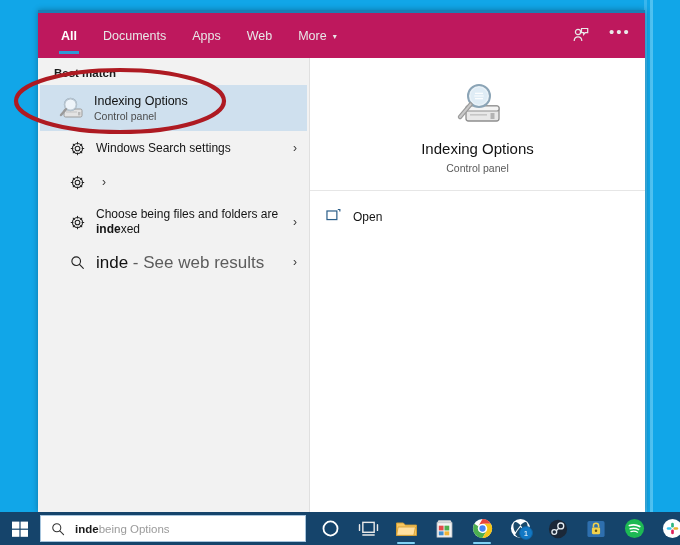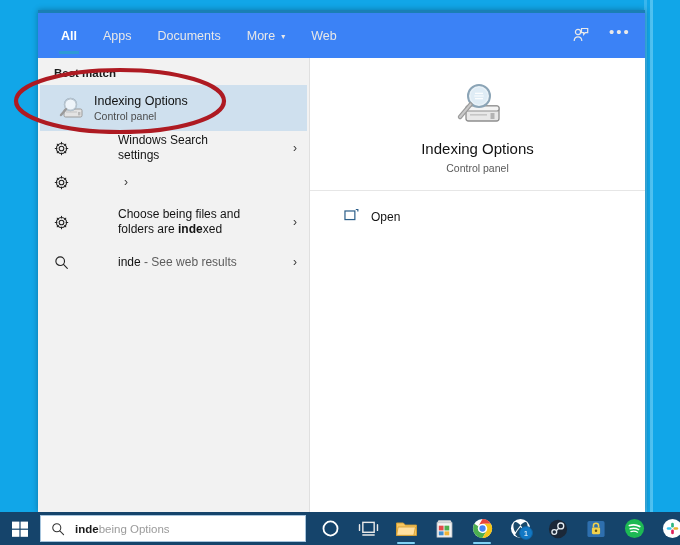--- a/index.html
+++ b/index.html
@@ -15,21 +15,21 @@
   .desktop{position:absolute;left:0;top:0;width:680px;height:512px;background:#11a6e8;}
   .desktop-stripes{position:absolute;right:24px;top:0;width:12px;height:512px;
     background:linear-gradient(to right,#3fb9ef 0 3px,#11a6e8 3px 6px,#59c6f2 6px 9px,#11a6e8 9px 12px);
     opacity:.85;}
 
   
   .panel{position:absolute;left:38px;top:10px;width:607px;height:502px;background:#ffffff;
     box-shadow:0 0 6px rgba(0,0,0,.30);}
   .panel-top{position:absolute;left:0;top:0;width:607px;height:3px;background:#1a7fb5;}
 
-  .tabbar{position:absolute;left:0;top:3px;width:607px;height:45px;background:#3b82f6;}
+  .tabbar{position:absolute;left:0;top:3px;width:607px;height:45px;background:#be185d;}
   .tabs{position:absolute;left:10px;top:0;height:45px;display:flex;align-items:center;}
   .tab{position:relative;height:45px;display:flex;align-items:center;padding:0 13px;
     color:#e8e8e8;font-size:12.5px;cursor:default;}
   .tab.sel{color:#ffffff;font-weight:bold;}
   .tab.sel:after{content:"";position:absolute;left:11px;right:11px;bottom:4px;height:3px;background:#2e9ad6;}
   .tab .caret{margin-left:6px;font-size:8px;line-height:1;transform:translateY(1px);}
   .tabbar-right{position:absolute;right:10px;top:0;height:45px;display:flex;align-items:center;gap:10px;}
   .tb-btn{width:30px;height:30px;display:flex;align-items:center;justify-content:center;
     color:#e9e9e9;cursor:default;}
   .dots{letter-spacing:2px;font-size:15px;line-height:1;transform:translateY(-4px);}
@@ -42,36 +42,36 @@
 
   .group-head{font-size:11.5px;font-weight:bold;color:#1b1b1b;padding:9px 0 6px 16px;}
 
   .bm-row{position:relative;height:46px;margin:0 2px 0 2px;background:#cfe0ee;
     display:flex;align-items:center;padding-left:14px;cursor:default;}
   .bm-icon{width:34px;height:34px;display:flex;align-items:center;justify-content:center;flex:0 0 34px;}
   .bm-text{margin-left:6px;display:flex;flex-direction:column;justify-content:center;}
   .bm-title{font-size:12.5px;color:#101010;line-height:15px;}
   .bm-sub{font-size:10.5px;color:#4c4c4c;line-height:14px;}
 
-  .s-row{height:34px;display:flex;align-items:center;padding-left:16px;padding-right:12px;cursor:default;gap:38px;}
+  .s-row{height:34px;display:flex;align-items:center;padding-left:32px;padding-right:12px;cursor:default;}
   .s-row.tall{height:46px;align-items:center;}
   .s-ico{width:22px;flex:0 0 22px;display:flex;align-items:center;justify-content:flex-start;color:#222;}
   .s-label{flex:1;font-size:12px;color:#141414;line-height:15px;padding-left:4px;}
   .s-label b{font-weight:bold;}
   .chev{flex:0 0 14px;color:#3a3a3a;font-size:12px;text-align:right;}
 
-  .web-q{font-size:12px;color:#111;}
+  .web-q{font-size:17px;color:#111;}
   .web-q .sfx{color:#5c5c5c;}
 
   
   .pv-icon{position:absolute;left:0;right:0;top:18px;display:flex;justify-content:center;}
   .pv-title{position:absolute;left:0;right:0;top:82px;text-align:center;font-size:15px;color:#121212;}
   .pv-sub{position:absolute;left:0;right:0;top:104px;text-align:center;font-size:10.5px;color:#5a5a5a;}
   .pv-sep{position:absolute;left:0;right:0;top:132px;height:1px;background:#e6e6e6;}
-  .pv-open{position:absolute;left:34px;top:146px;height:26px;display:flex;align-items:center;gap:12px;cursor:default;}
+  .pv-open{position:absolute;left:16px;top:146px;height:26px;display:flex;align-items:center;gap:12px;cursor:default;}
   .pv-open .lbl{font-size:12px;color:#141414;}
 
   
   .annot{position:absolute;left:12px;top:66px;width:216px;height:70px;pointer-events:none;}
 
   
   .taskbar{position:absolute;left:0;top:512px;width:680px;height:33px;background:#15446b;}
   .start{position:absolute;left:0;top:0;width:40px;height:33px;display:flex;align-items:center;justify-content:center;cursor:default;}
   .tb-search{position:absolute;left:40px;top:3px;width:266px;height:27px;background:#ffffff;
     border:1px solid #a7c5dd;display:flex;align-items:center;padding-left:10px;box-sizing:border-box;cursor:text;}
@@ -97,31 +97,31 @@
 
   <div class="panel">
     <div class="panel-top"></div>
 
     <div class="tabbar">
       <div class="tabs">
         <div class="tab sel">
           <span>All</span>
         </div>
         <div class="tab">
+          <span>Documents</span>
+        </div>
+        <div class="tab">
           <span>Apps</span>
         </div>
         <div class="tab">
-          <span>Documents</span>
+          <span>Web</span>
         </div>
         <div class="tab">
           <span>More</span>
           <span class="caret">▾</span>
-        </div>
-        <div class="tab">
-          <span>Web</span>
         </div>
       </div>
       <div class="tabbar-right">
         <div class="tb-btn">
           <svg width="17" height="17" viewBox="0 0 17 17" aria-hidden="true">
             <circle cx="6" cy="5" r="2.6" fill="none" stroke="#e9e9e9" stroke-width="1.2"></circle>
             <path d="M2.2 14c0-2.6 1.7-4.2 3.8-4.2s3.8 1.6 3.8 4.2" fill="none" stroke="#e9e9e9" stroke-width="1.2"></path>
             <path d="M9.5 1.5h6.2v4.2h-2.3l-1.7 1.8V5.7H9.5z" fill="none" stroke="#e9e9e9" stroke-width="1.2"></path>
           </svg>
         </div>

